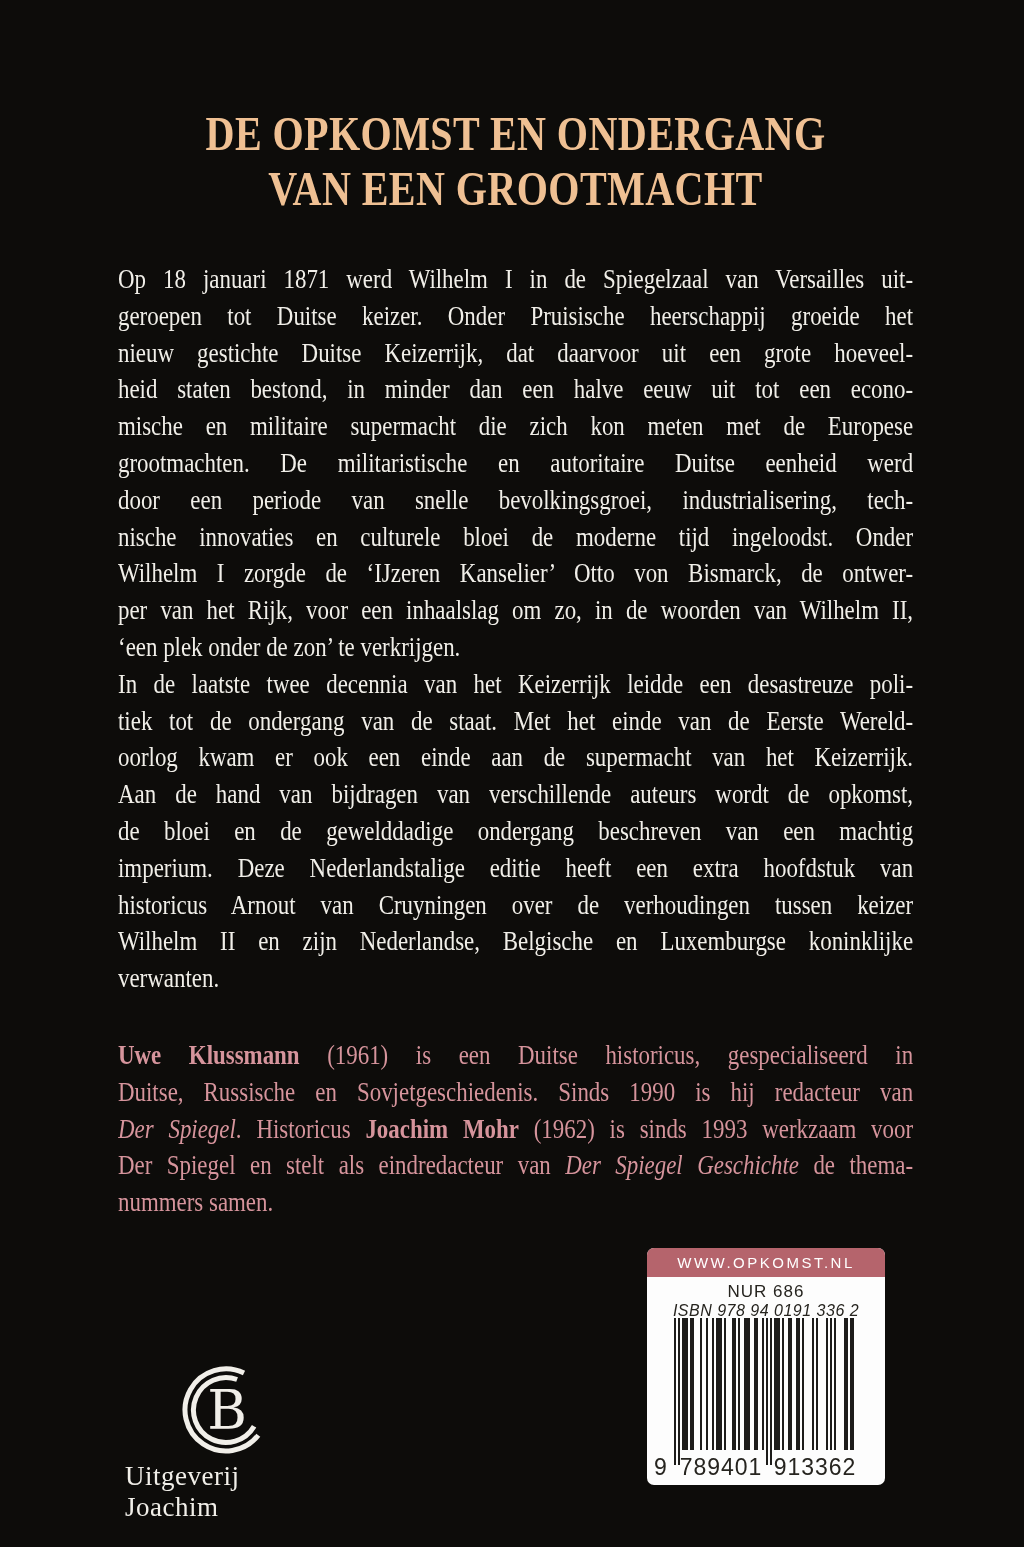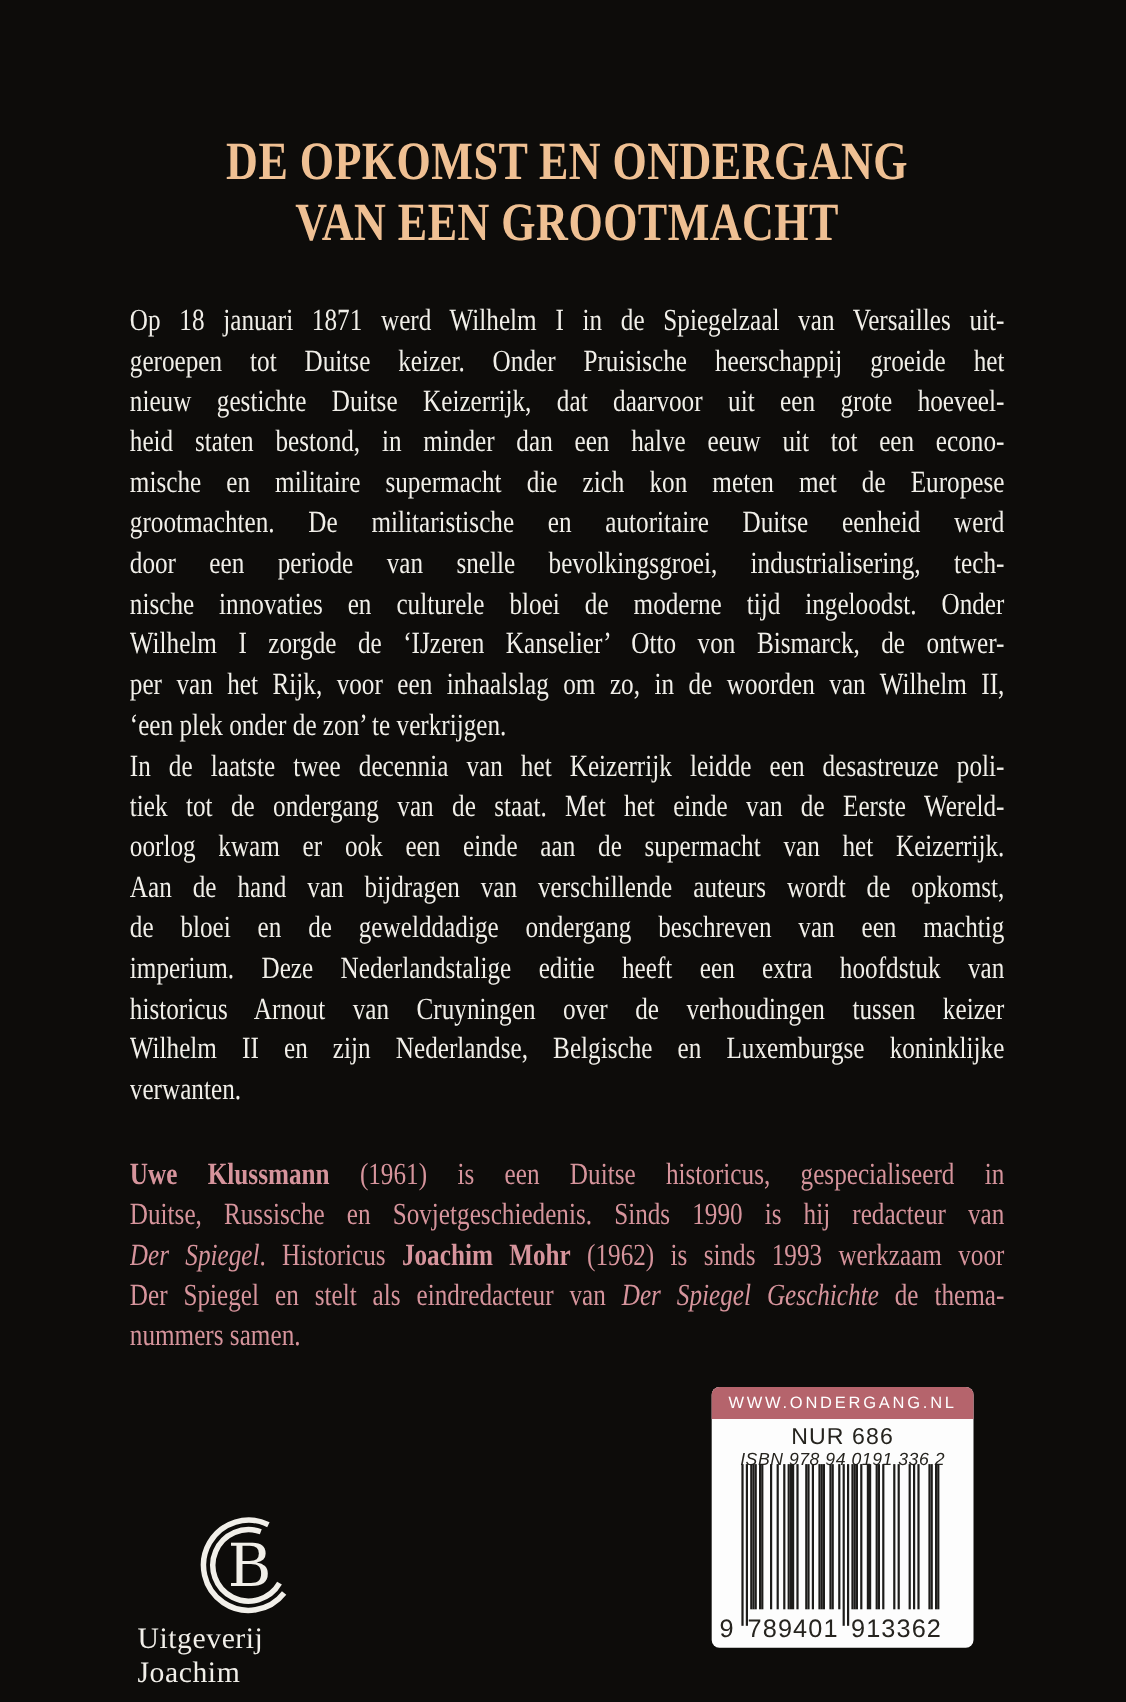--- a/index.html
+++ b/index.html
@@ -2,21 +2,21 @@
 <html style="--bg: #0d0c0a; --title: #efc093; --body_text: #f1efe9; --bio_text: #d6949c; --banner: #b5646c; --panel_bg: #fdfdfd; --dark_text: #26241f; --bar_color: #1d1c1a;"><head>
 <meta charset="utf-8">
 <style>
   html, body { margin: 0; padding: 0; overflow: hidden; }
   body {
     width: 1024px; height: 1547px;
     background: var(--bg, #0d0c0a);
     position: relative;
     font-family: "Liberation Serif", serif;
   }
-  #cover { position: absolute; inset: 0; margin-top: 13px; }
+  #cover { position: absolute; inset: 0; }
 
   
   #textcol {
     position: absolute; left: 118px; top: 0; width: 972px;
     transform: scaleX(0.818); transform-origin: 0 0;
   }
   #title {
     position: absolute; left: 0; top: 106px; width: 100%;
     margin: 0; text-align: center;
     font-size: 49px; font-weight: bold; letter-spacing: 0.5px;
@@ -58,21 +58,21 @@
   }
   #banner {
     height: 29px; line-height: 30px;
     background: var(--banner, #b5646c);
     border-radius: 7px 7px 0 0;
     color: #ffffff; text-align: center;
     font-size: 15px; letter-spacing: 2.5px;
   }
   #nur {
     margin-top: 5px; text-align: center;
-    font-size: 21px; letter-spacing: 1px; color: var(--dark_text, #26241f);
+    font-size: 17px; letter-spacing: 1px; color: var(--dark_text, #26241f);
   }
   #isbn {
     text-align: center; font-size: 16px; letter-spacing: 0.5px;
     color: var(--dark_text, #26241f);
     font-style: italic;
   }
   #barcode { position: absolute; left: 0; top: 70px; }
   #barcode text {
     font-family: "Liberation Sans", sans-serif;
     font-size: 23px; letter-spacing: 1px;
@@ -123,21 +123,21 @@
   <div id="publisher">
     <svg id="logo" width="105" height="105" viewBox="0 0 105 105">
       <path d="M 69 15.1 A 41 41 0 1 0 83.3 77.2" fill="none" stroke="#f1efe9" stroke-width="5"></path>
       <path d="M 62.1 21.5 A 32.5 32.5 0 1 0 79.1 68.3" fill="none" stroke="#f1efe9" stroke-width="5"></path>
       <text x="52" y="71" text-anchor="middle" font-family="DejaVu Serif, serif" font-size="54" fill="#f1efe9">B</text>
     </svg>
     <div id="pubname">Uitgeverij Joachim</div>
   </div>
 
   <div id="barcodebox">
-    <div id="banner">WWW.ONDERGANG.NL</div>
+    <div id="banner">WWW.OPKOMST.NL</div>
     <div id="nur">NUR 686</div>
     <div id="isbn">ISBN 978 94 0191 336 2</div>
     <svg id="barcode" width="238" height="162" viewBox="0 0 238 162">
       <g id="bars">
           <rect x="27" y="0" width="2" height="147" fill="#1d1c1a"></rect>
           <rect x="31" y="0" width="2" height="147" fill="#1d1c1a"></rect>
           <rect x="35" y="0" width="2" height="132" fill="#1d1c1a"></rect>
           <rect x="37" y="0" width="2" height="132" fill="#1d1c1a"></rect>
           <rect x="39" y="0" width="2" height="132" fill="#1d1c1a"></rect>
           <rect x="43" y="0" width="2" height="132" fill="#1d1c1a"></rect>

